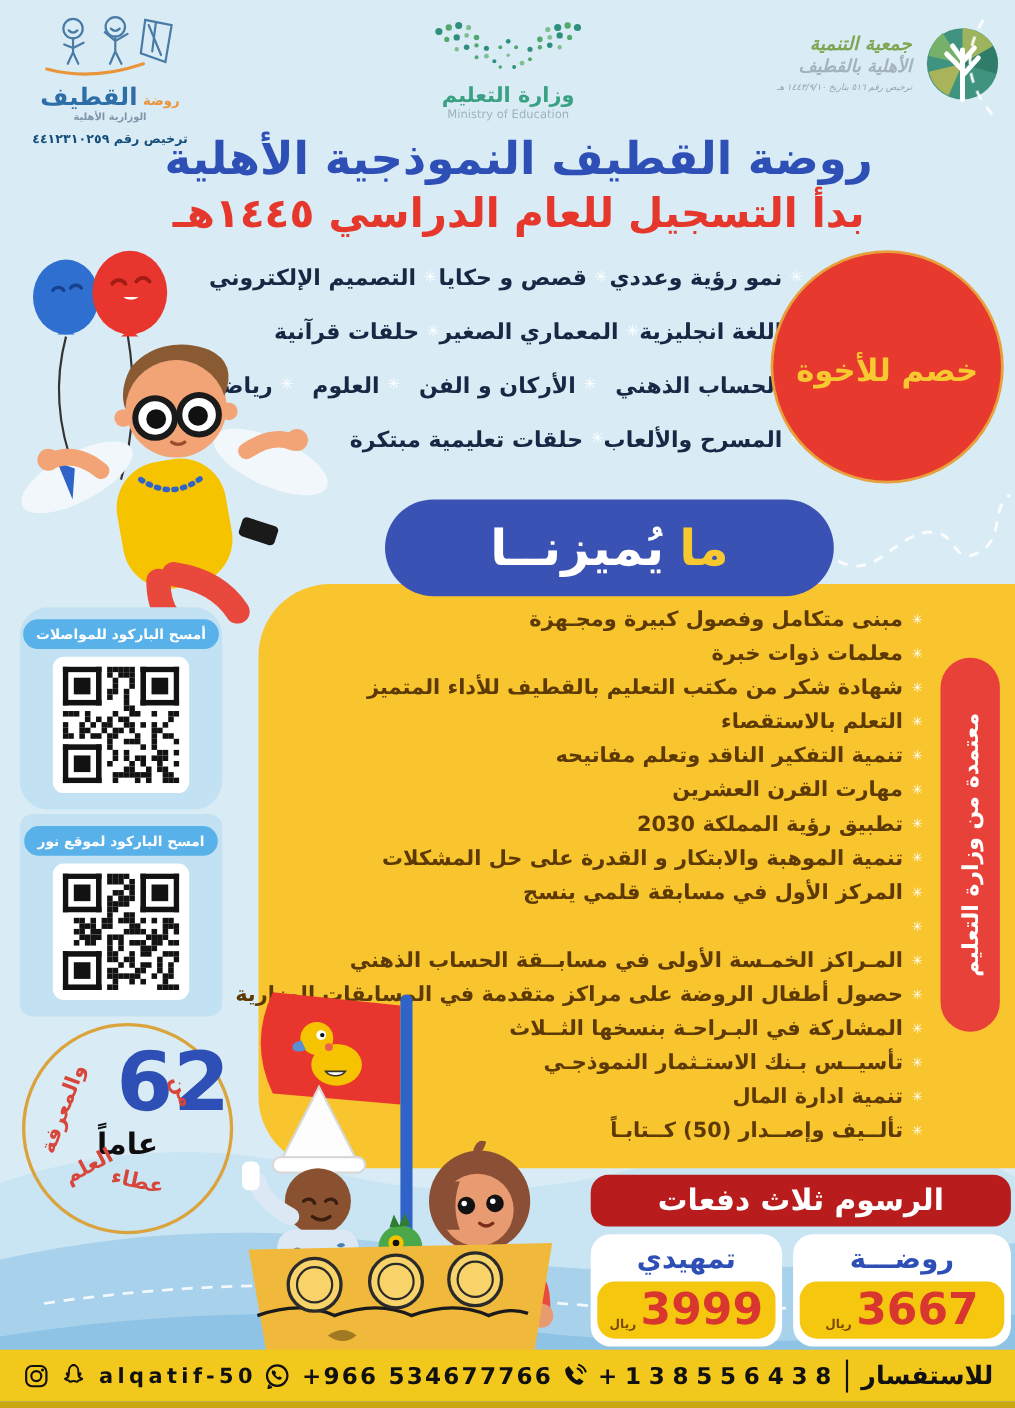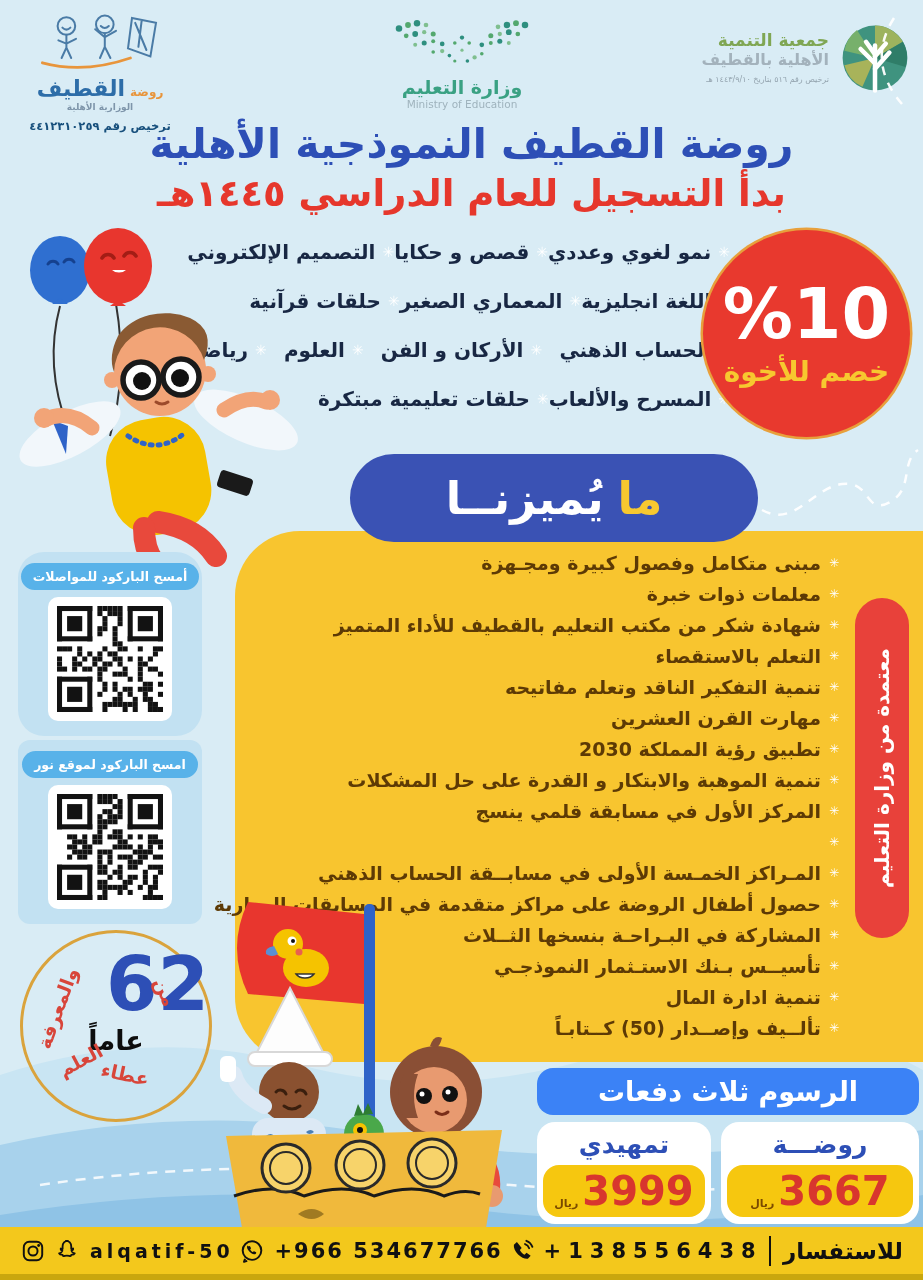--- a/index.html
+++ b/index.html
@@ -9,21 +9,21 @@
   .kg-logo{position:absolute;top:10px;left:14px;width:172px;text-align:center;z-index:3;}
   .kg-name{line-height:1;}
   .kg-pre{color:#e8953c;font-size:12px;font-weight:bold;}
   .kg-main{color:#2d6da8;font-size:22px;font-weight:bold;}
   .kg-sub{font-size:9px;color:#7e95aa;font-weight:bold;margin-top:2px;}
   .kg-license{margin-top:7px;font-size:11.5px;color:#174f7c;font-weight:bold;}
   .moe-logo{position:absolute;top:16px;left:352px;width:220px;text-align:center;z-index:3;}
   .moe-ar{color:#3aa183;font-size:19px;font-weight:bold;margin-top:2px;}
   .moe-en{color:#9fb3bd;font-size:10.5px;}
   .assoc{position:absolute;top:22px;right:12px;width:240px;display:flex;gap:10px;align-items:flex-start;z-index:3;}
-  .assoc-txt{text-align:right;padding-top:8px;}
+  .assoc-txt{text-align:right;padding-top:8px;font-style:italic;}
   .assoc-l1{color:#7fa653;font-weight:bold;font-size:17px;line-height:1.2;}
   .assoc-l2{color:#a3b2bc;font-weight:bold;font-size:16px;line-height:1.2;}
   .assoc-lic{color:#93a3ae;font-size:8px;margin-top:5px;}
   
   .title1{position:absolute;top:120px;left:60px;right:40px;text-align:center;font-size:41px;font-weight:bold;color:#2d4fb6;z-index:3;}
   .title2{position:absolute;top:172px;left:60px;right:40px;text-align:center;font-size:37px;font-weight:bold;color:#e6372c;z-index:3;}
   
   .subjects{position:absolute;top:240px;right:193px;width:540px;z-index:3;}
   .subj-row{display:flex;justify-content:space-between;margin-bottom:25px;}
   .subj-row.r2{width:88%;}
@@ -61,21 +61,21 @@
   .badge62{position:absolute;top:930px;left:20px;width:192px;height:192px;z-index:4;}
   .b62-circle{width:100%;height:100%;border:3px solid #daa33c;border-radius:50%;position:relative;box-sizing:border-box;}
   .b62-num{position:absolute;top:14px;left:0;right:0;text-align:right;font-size:74px;font-weight:bold;color:#2d4fb6;line-height:1;}
   .b62-word{position:absolute;top:92px;left:0;right:0;text-align:center;font-size:27px;font-weight:bold;color:#0d0d0d;}
   .arcw{position:absolute;color:#d8453a;font-weight:bold;font-size:19px;white-space:nowrap;transform-origin:center;}
   .aw0{left:128px;top:48px;transform:rotate(68deg);}
   .aw1{left:78px;top:130px;transform:rotate(12deg);}
   .aw2{left:34px;top:116px;transform:rotate(-28deg);}
   .aw3{left:-8px;top:64px;transform:rotate(-70deg);}
   
-  .fees-head{position:absolute;top:1068px;left:537px;width:382px;height:47px;background:#3b82f6;border-radius:16px;z-index:5;
+  .fees-head{position:absolute;top:1068px;left:537px;width:382px;height:47px;background:#b91c1c;border-radius:16px;z-index:5;
              display:flex;align-items:center;justify-content:center;color:#fff;font-size:27px;font-weight:bold;}
   .fee-cards{position:absolute;top:1122px;left:537px;width:382px;display:flex;gap:10px;z-index:5;}
   .fee-card{background:#fff;border-radius:18px;padding:5px 6px 7px;box-sizing:border-box;}
   .fc0{flex:1.15;} .fc1{flex:1;}
   .fee-label{text-align:center;color:#2d4fb6;font-size:25px;font-weight:bold;padding:3px 0 6px;}
   .fee-pill{background:#f6c70f;border-radius:16px;height:52px;display:flex;align-items:center;justify-content:center;gap:4px;direction:ltr;}
   .fee-cur{font-size:11px;color:#7a4a00;font-weight:bold;align-self:flex-end;margin-bottom:7px;}
   .fee-amt{color:#d8362e;font-size:40px;font-weight:bold;line-height:1;}
   
   .footer{position:absolute;left:0;right:0;top:1227px;height:47px;background:#f3c81c;z-index:6;
@@ -202,21 +202,21 @@
     </div>
   </div>
 
   <div class="title1">روضة القطيف النموذجية الأهلية</div>
   <div class="title2">بدأ التسجيل للعام الدراسي ١٤٤٥هـ</div>
 
   <div class="subjects">
     <div class="subj-row r1">
       <span class="subj-item">
           <span class="sstar">✳</span>
-          <span>نمو لغوي وعددي</span>
+          <span>نمو رؤية وعددي</span>
         </span>
       <span class="subj-item">
           <span class="sstar">✳</span>
           <span>قصص و حكايا</span>
         </span>
       <span class="subj-item">
           <span class="sstar">✳</span>
           <span>التصميم الإلكتروني</span>
         </span>
     </div>
@@ -258,21 +258,20 @@
           <span>المسرح والألعاب</span>
         </span>
       <span class="subj-item">
           <span class="sstar">✳</span>
           <span>حلقات تعليمية مبتكرة</span>
         </span>
     </div>
   </div>
 
   <div class="disc">
-    <div class="disc-pct">%10</div>
     <div class="disc-lbl">خصم للأخوة</div>
   </div>
 
   <svg class="flykid" viewBox="0 0 300 345">
     <path d="M52,84 q-16,60 8,122" fill="none" stroke="#333" stroke-width="2"></path>
     <path d="M108,82 q12,70 -6,132" fill="none" stroke="#333" stroke-width="2"></path>
     <ellipse cx="52" cy="48" rx="30" ry="34" fill="#2f6fd0"></ellipse>
     <path d="M40,42 a6,6 0 0 1 10,0 M56,40 a6,6 0 0 1 10,0" stroke="#15418f" stroke-width="3" fill="none" stroke-linecap="round"></path>
     <path d="M44,82 l8,-6 8,6 z" fill="#2f6fd0"></path>
     <ellipse cx="110" cy="44" rx="34" ry="38" fill="#e8362e"></ellipse>

